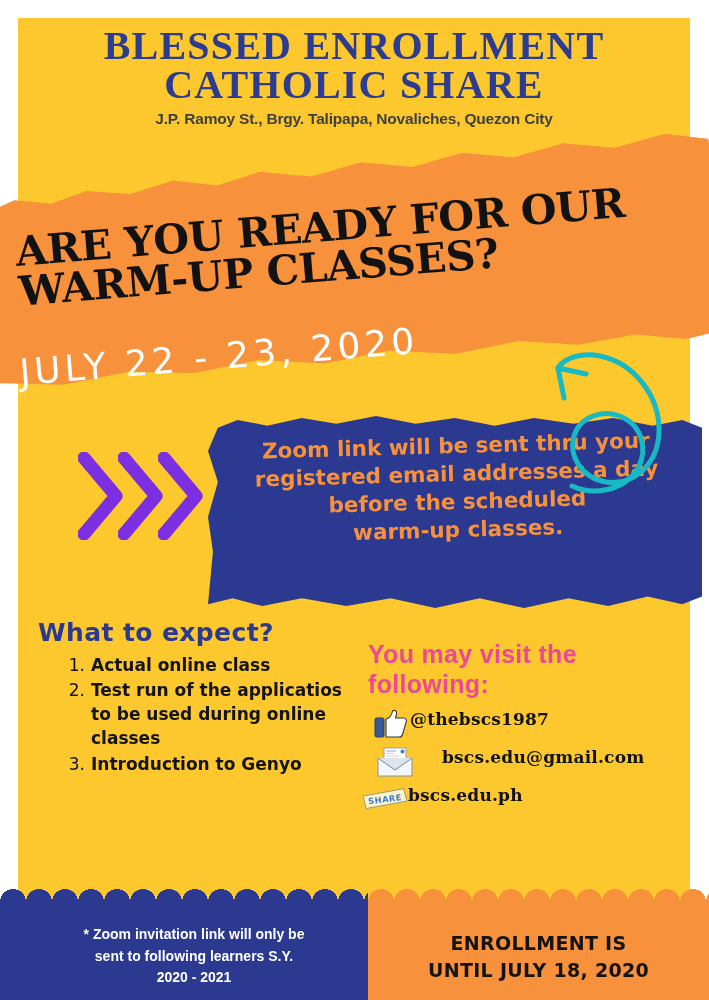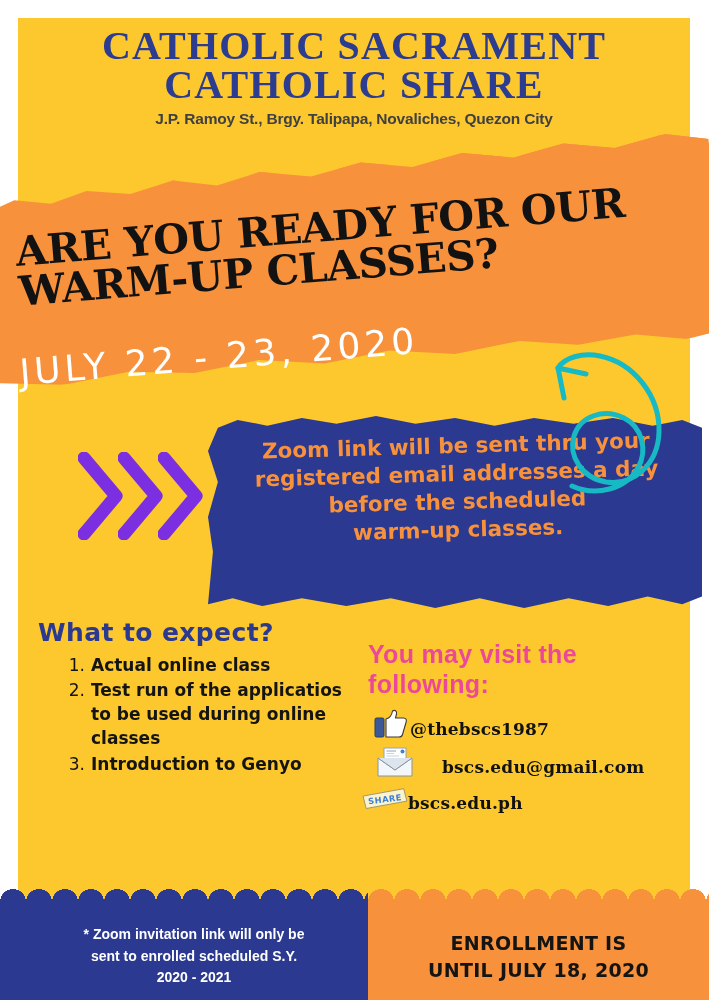--- a/index.html
+++ b/index.html
@@ -129,21 +129,21 @@
   }
   .expect-list li .txt{flex:1;}
 
   
   .contacts{position:absolute;left:368px;top:640px;width:330px;z-index:6;}
   .contacts-title{
     margin:0 0 10px 0;color:#ec4899;
     font-family:Liberation Sans, sans-serif;font-weight:700;
     font-size:25px;line-height:1.18;letter-spacing:0.3px;
   }
-  .contact-row{display:flex;align-items:flex-end;margin-bottom:8px;}
+  .contact-row{display:flex;align-items:flex-start;margin-bottom:8px;}
   .contact-icon{width:46px;flex:0 0 46px;display:flex;align-items:center;justify-content:center;}
   .contact-txt{
     color:#121212;font-family:"DejaVu Serif", serif;font-weight:700;
     font-size:17px;letter-spacing:0.2px;
   }
   .row-fb .contact-txt{margin-left:-4px;}
   .row-mail{margin-left:4px;gap:24px;}
   .row-web{margin-left:-6px;}
 
   
@@ -177,21 +177,21 @@
 </style>
 </head>
 <body>
 
 <div class="poster">
 
   <div class="yellow-card"></div>
 
   <div class="header">
     <h1 class="school-name">
-      <span>CATHOLIC SACRAMENT</span>
+      <span>BLESSED ENROLLMENT</span>
       <span class="ln2">CATHOLIC SHARE</span>
     </h1>
     <p class="school-addr">J.P. Ramoy St., Brgy. Talipapa, Novaliches, Quezon City</p>
   </div>
 
   <div class="orange-band"></div>
 
   <div class="headline-wrap">
     <div class="headline">
       <span>ARE YOU READY FOR OUR</span>
@@ -304,21 +304,21 @@
       <div class="scallop-top" style="background: rgb(43, 57, 144); mask-image: radial-gradient(13px at 13px 13px, rgb(0, 0, 0) 99%, transparent 100%); mask-size: 26px 13px; mask-repeat: repeat-x; top: -13px; height: 13px;"></div>
 
     </div>
     <div class="foot-orange">
       <div class="scallop-top" style="background: rgb(247, 145, 60); mask-image: radial-gradient(13px at 13px 13px, rgb(0, 0, 0) 99%, transparent 100%); mask-size: 26px 13px; mask-repeat: repeat-x; top: -13px; height: 13px;"></div>
 
     </div>
 
     <div class="foot-text-blue">
       <div>* Zoom invitation link will only be</div>
-      <div>sent to enrolled scheduled S.Y.</div>
+      <div>sent to following learners S.Y.</div>
       <div>2020 - 2021</div>
     </div>
 
     <div class="foot-text-orange">
       <div>ENROLLMENT IS</div>
       <div>UNTIL JULY 18, 2020</div>
     </div>
   </div>
 
 </div>

